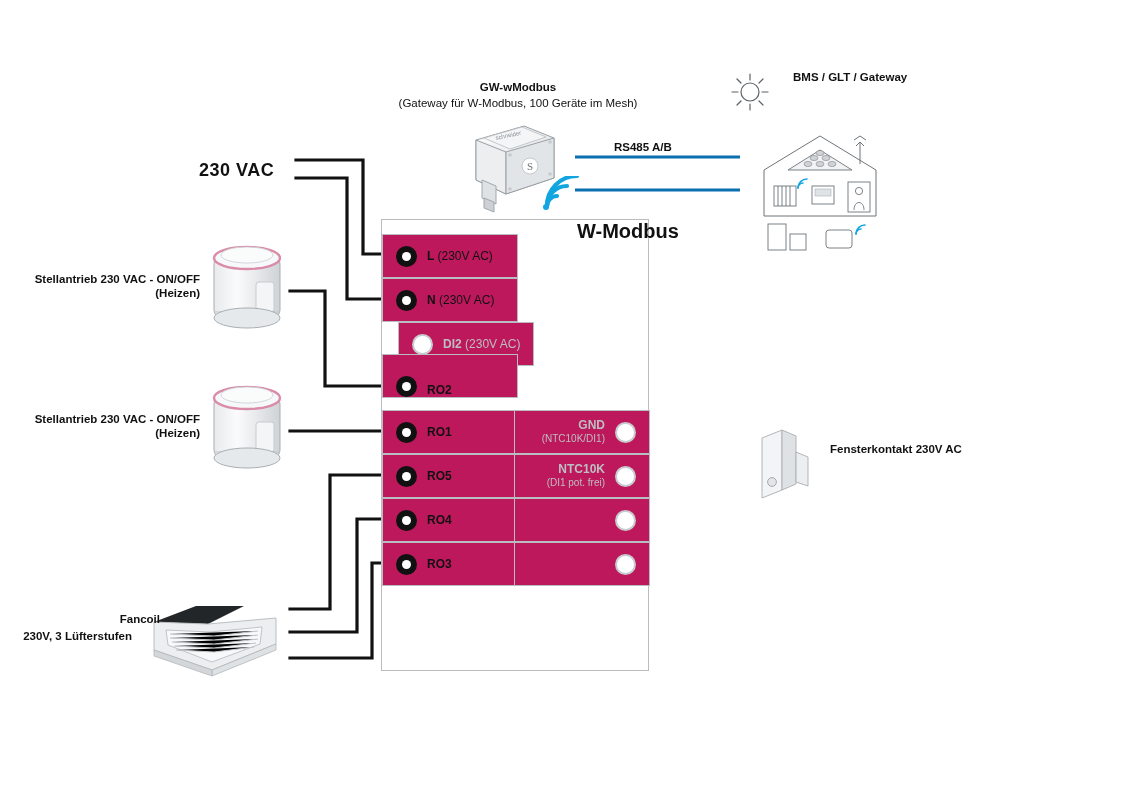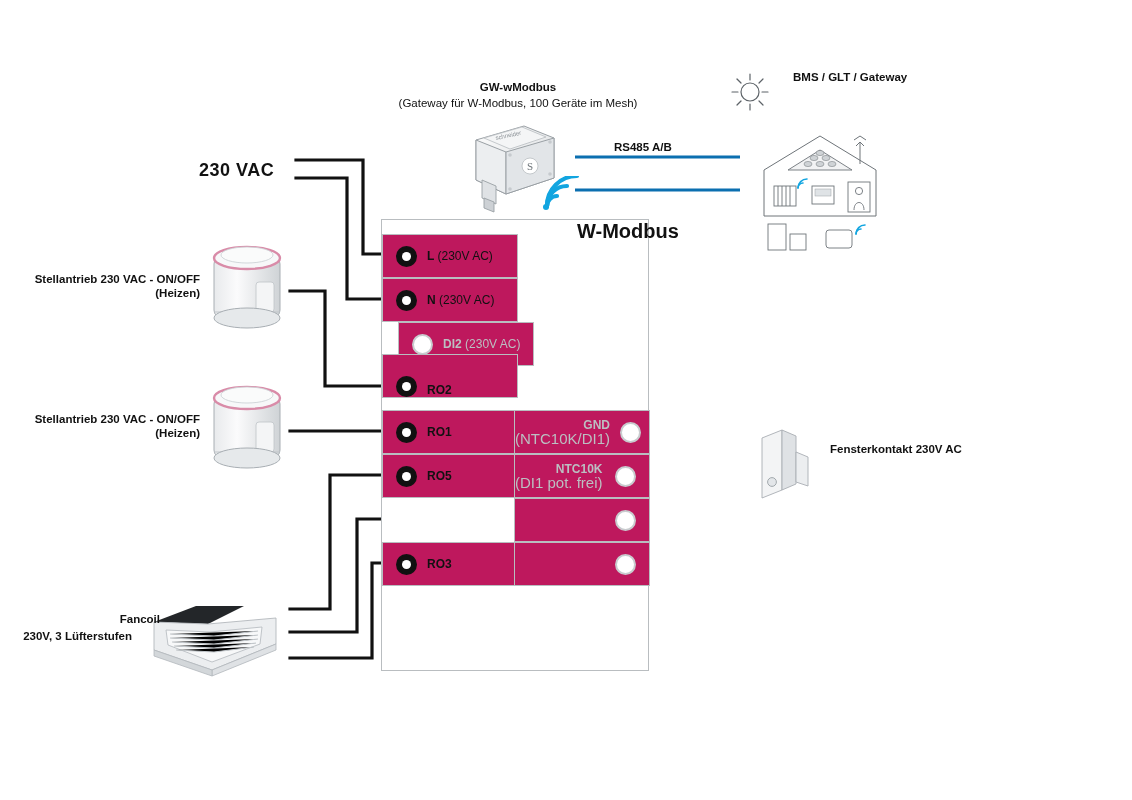--- a/index.html
+++ b/index.html
@@ -72,21 +72,21 @@
     height: 44px;
     border: 1px solid #b9bdc0;
     background: #be185d;
     box-sizing: border-box;
     display: flex;
     align-items: center;
   }
   .trow.rightcol {
     left: 132px;
     width: 136px;
-    justify-content: space-between;
+    justify-content: flex-end;
   }
   .dot {
     width: 21px;
     height: 21px;
     border-radius: 50%;
     border: 2px solid #111;
     background: #111;
     margin-left: 13px;
     box-sizing: border-box;
     flex: 0 0 auto;
@@ -116,21 +116,21 @@
   .tlabel.muted { color: #bcbfc2; }
   .trow.rightcol .tlabel {
     margin-left: 0;
     margin-right: 10px;
     text-align: right;
     line-height: 13px;
   }
   .trow.rightcol .dot { margin-left: 0; margin-right: 13px; }
   .tlabel .small {
     display: block;
-    font-size: 15px;
+    font-size: 10px;
     font-weight: normal;
   }
 
   
   .actuator { position: absolute; width: 86px; height: 96px; }
 
   
   .fancoil { position: absolute; width: 124px; height: 78px; }
 
   
@@ -389,20 +389,24 @@
       <span class="tlabel">RO2</span>
     </div>
     <div class="trow" style="top:190px;">
       <span class="dot"></span>
       <span class="tlabel">RO1</span>
     </div>
     <div class="trow" style="top:234px;">
       <span class="dot"></span>
       <span class="tlabel">RO5</span>
     </div>
+    <div class="trow" style="top:278px;">
+      <span class="dot"></span>
+      <span class="tlabel">RO4</span>
+    </div>
     <div class="trow" style="top:322px;">
       <span class="dot"></span>
       <span class="tlabel">RO3</span>
     </div>
 
     <div class="trow rightcol" style="top:190px;">
       <span class="tlabel muted">
         <span>GND</span>
         <span class="small">(NTC10K/DI1)</span>
       </span>

